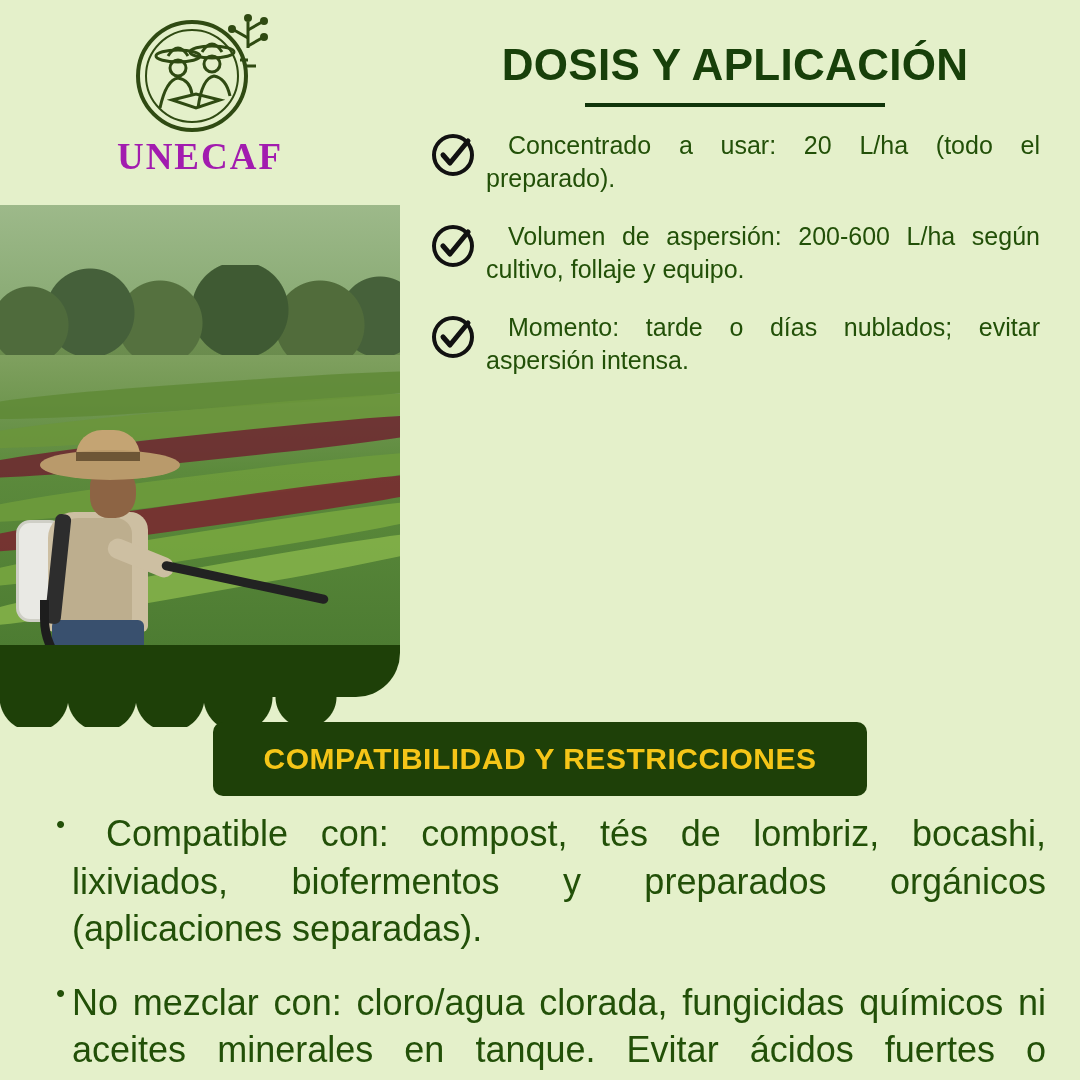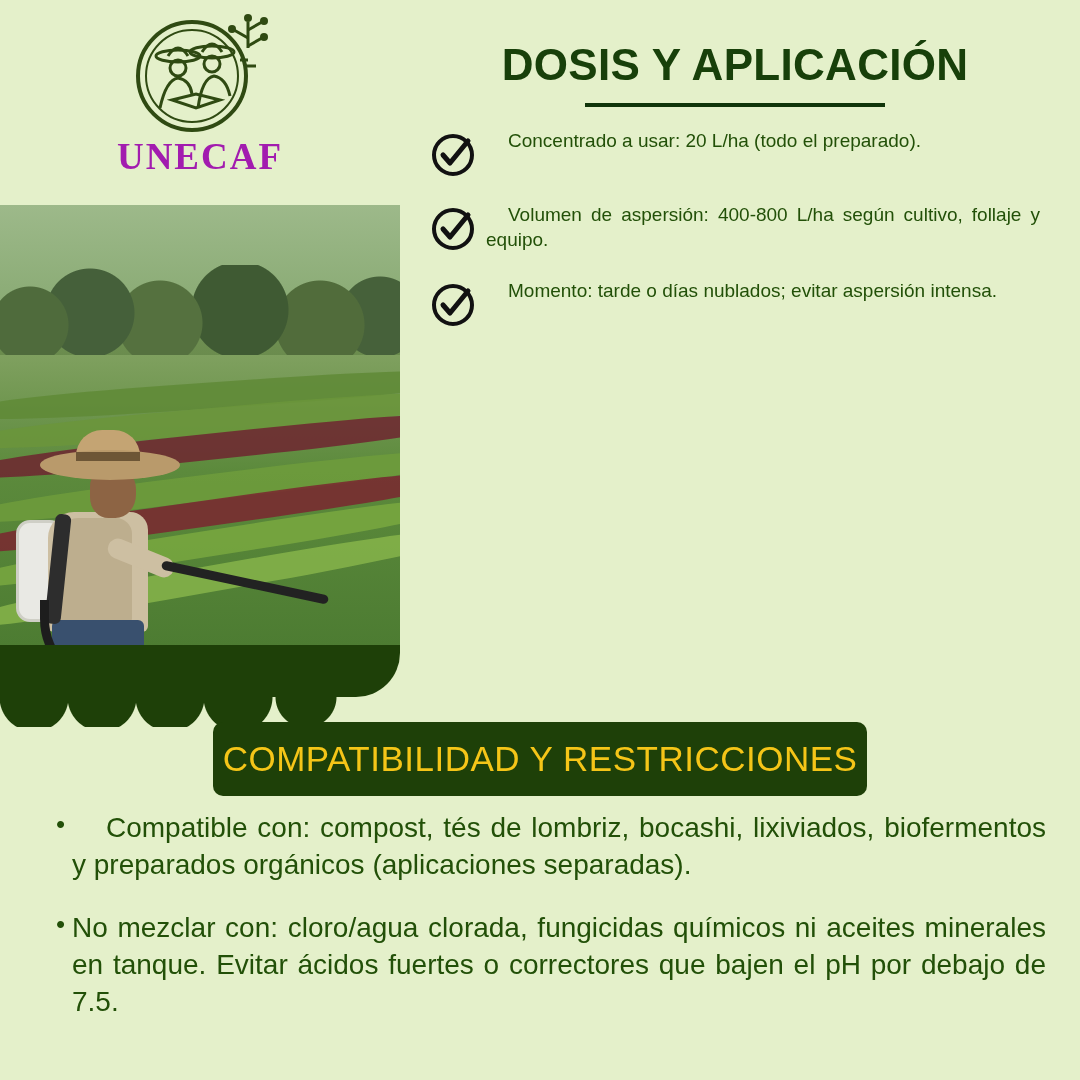--- a/index.html
+++ b/index.html
@@ -206,21 +206,21 @@
   }
   .check-icon {
     flex: 0 0 auto;
     width: 46px;
     height: 46px;
     margin-right: 10px;
     margin-top: 2px;
   }
   .check-text {
     flex: 1 1 auto;
-    font-size: 19px;
+    font-size: 25px;
     line-height: 1.3;
     color: #225008;
     text-align: justify;
     text-justify: inter-word;
     text-indent: 22px;
   }
 
   
   .banner {
     position: absolute;
@@ -229,22 +229,22 @@
     width: 654px;
     height: 74px;
     background: #1e4008;
     border-radius: 10px;
     display: flex;
     align-items: center;
     justify-content: center;
   }
   .banner-text {
     color: #f5c518;
-    font-weight: normal;
-    font-size: 35px;
+    font-weight: bold;
+    font-size: 30px;
     letter-spacing: .5px;
   }
 
   
   .bottom {
     position: absolute;
     left: 56px;
     top: 810px;
     width: 990px;
   }
@@ -256,21 +256,21 @@
   .bullet-dot {
     flex: 0 0 auto;
     width: 16px;
     margin-top: 14px;
     color: #225008;
     font-size: 26px;
     line-height: 0;
   }
   .bullet-text {
     flex: 1 1 auto;
-    font-size: 28px;
+    font-size: 36px;
     line-height: 1.32;
     color: #225008;
     text-align: justify;
     text-justify: inter-word;
   }
   .bullet-text.indent { text-indent: 34px; }
 </style>
 </head>
 <body>
 
@@ -355,21 +355,21 @@
         <span class="check-text">Concentrado a usar: 20 L/ha (todo el preparado).</span>
       </div>
 
       <div class="check-item">
         <span class="check-icon">
           <svg viewBox="0 0 46 46" width="46" height="46" aria-hidden="true">
             <circle cx="23" cy="24" r="19" fill="none" stroke="#111" stroke-width="4"></circle>
             <path d="M13 24 l7 8 l18 -22" fill="none" stroke="#111" stroke-width="5" stroke-linecap="round" stroke-linejoin="round"></path>
           </svg>
         </span>
-        <span class="check-text">Volumen de aspersión: 400-800 L/ha según cultivo, follaje y equipo.</span>
+        <span class="check-text">Volumen de aspersión: 200-600 L/ha según cultivo, follaje y equipo.</span>
       </div>
 
 
       <div class="check-item">
         <span class="check-icon">
           <svg viewBox="0 0 46 46" width="46" height="46" aria-hidden="true">
             <circle cx="23" cy="24" r="19" fill="none" stroke="#111" stroke-width="4"></circle>
             <path d="M13 24 l7 8 l18 -22" fill="none" stroke="#111" stroke-width="5" stroke-linecap="round" stroke-linejoin="round"></path>
           </svg>
         </span>

